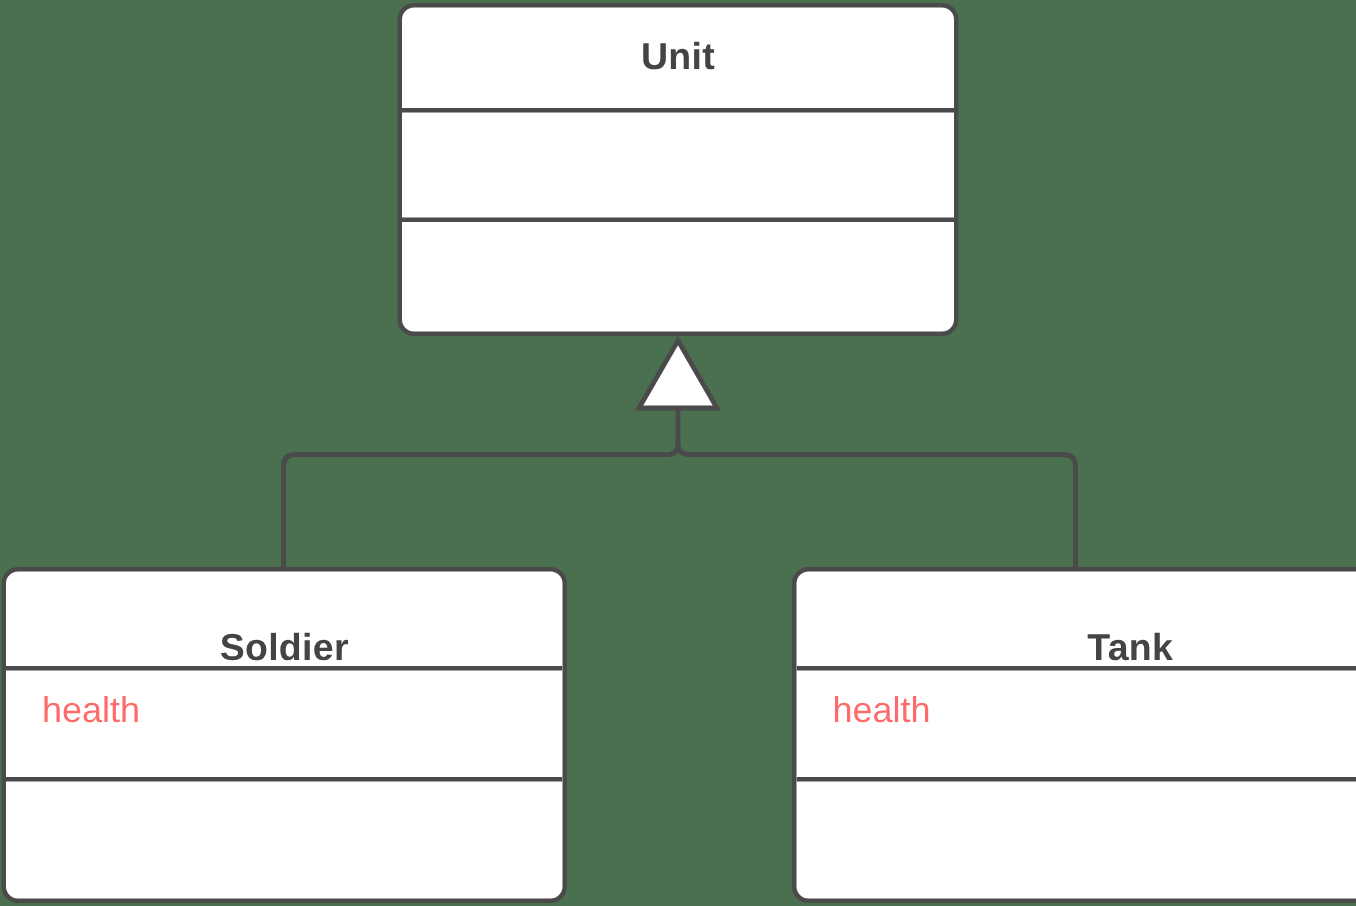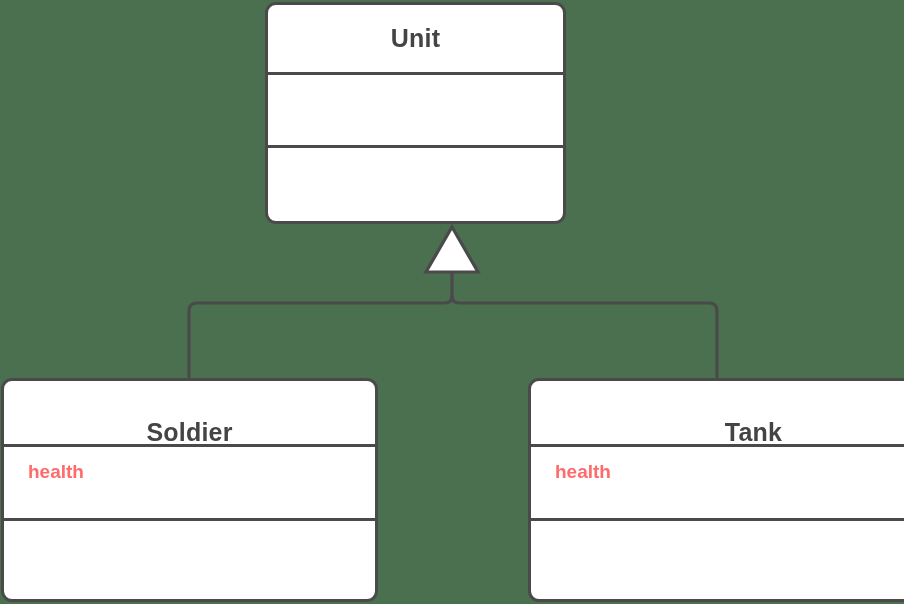--- a/index.html
+++ b/index.html
@@ -56,29 +56,28 @@
     border-bottom: 3px solid #4a4a4a;
     padding: 14px 0 0 24px;
   }
   .uml-op-compartment {
     box-sizing: border-box;
     flex: 1 1 auto;
     padding: 14px 0 0 24px;
   }
   .uml-attr {
     color: #ff6b6b;
-    font-size: 19px;
+    font-size: 24px;
     line-height: 1.12;
     white-space: nowrap;
-    font-weight: bold;
   }
 
   
   #box-unit {
-    left: 265px; top: 2px; width: 301px; height: 222px;
+    left: 265px; top: 2px; width: 374px; height: 222px;
   }
   #box-unit .uml-name-compartment { height: 70px; }
   #box-unit .uml-class-name { font-size: 25px; }
   #box-unit .uml-attr-compartment { height: 73px; }
 
   #box-soldier {
     left: 1px; top: 378px; width: 377px; height: 224px;
   }
   #box-tank {
     left: 528px; top: 378px; width: 451px; height: 224px;

